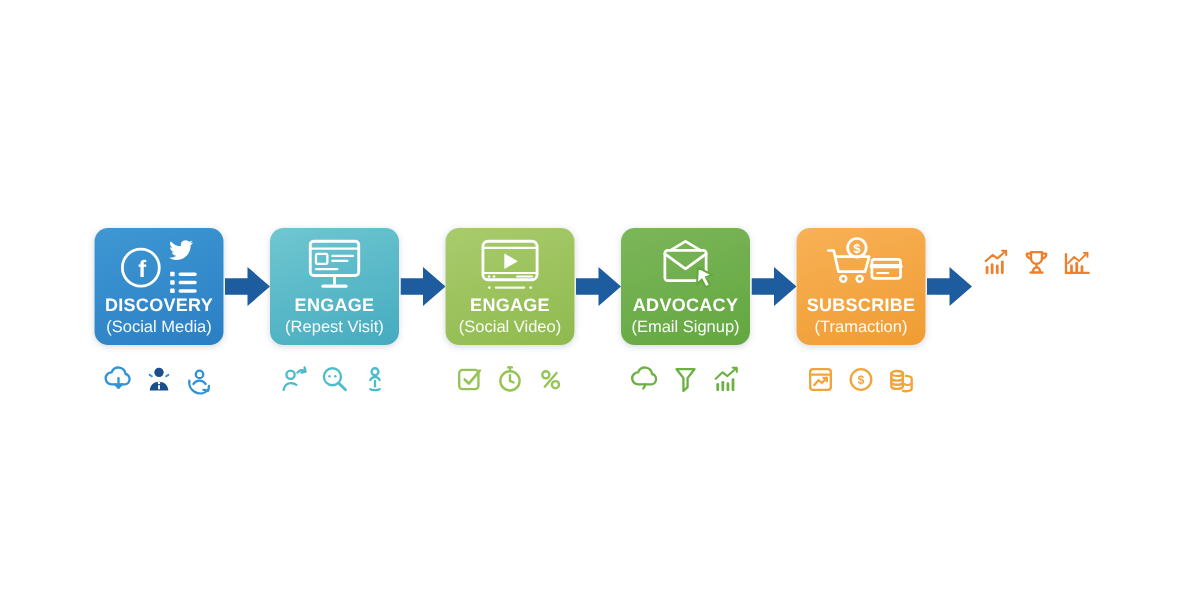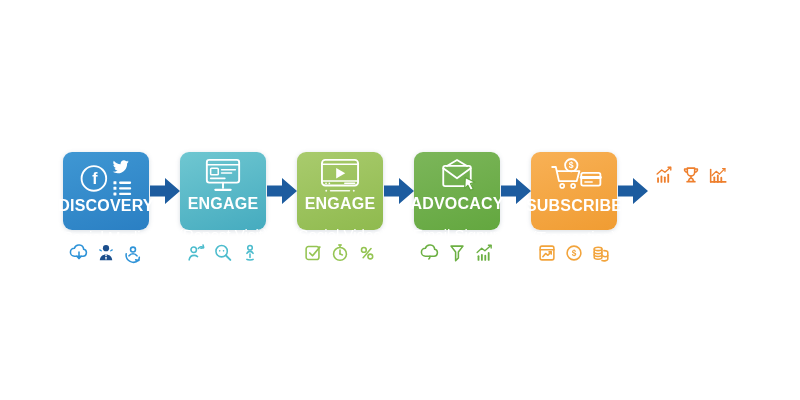--- a/index.html
+++ b/index.html
@@ -4,22 +4,22 @@
 <style>
   html,body{margin:0;padding:0;}
   body{width:800px;height:400px;background:#fff;font-family:"Liberation Sans",sans-serif;overflow:hidden;}
   .canvas{position:relative;width:800px;height:400px;background:#fff;}
   .funnel-row{position:absolute;left:63px;top:152px;display:flex;align-items:flex-start;}
   .stage{width:86px;display:flex;flex-direction:column;flex:none;}
   .box{width:86px;height:78px;box-sizing:border-box;border-radius:9px;display:flex;flex-direction:column;align-items:center;padding-top:5px;
        background:linear-gradient(160deg,var(--top,#888),var(--bottom,#666));
        box-shadow:0 1px 4px rgba(110,130,150,.28);}
   .main-icon{height:40px;display:flex;align-items:center;justify-content:center;color:#fff;}
-  .label{font-size:16px;font-weight:bold;color:#fff;letter-spacing:.2px;line-height:1.15;text-align:center;}
-  .sublabel{font-size:15px;color:rgba(255,255,255,.96);margin-top:13px;text-align:center;white-space:nowrap;}
+  .label{font-size:12px;font-weight:bold;color:#fff;letter-spacing:.2px;line-height:1.15;text-align:center;}
+  .sublabel{font-size:11px;color:rgba(255,255,255,.96);margin-top:1px;text-align:center;white-space:nowrap;}
   .icon-row{display:flex;justify-content:space-between;align-items:center;padding:0 5px;margin-top:12px;height:22px;color:var(--accent,#888);}
   .icon-row svg{display:block;}
   .arrow{width:31px;flex:none;display:flex;justify-content:center;margin-top:25px;}
   svg text{font-family:"Liberation Sans",sans-serif;}
   .mi{stroke:#fff;fill:none;stroke-width:2;stroke-linecap:round;stroke-linejoin:round;}
   .si{stroke:currentColor;fill:none;stroke-width:1.7;stroke-linecap:round;stroke-linejoin:round;}
 </style>
 </head>
 <body style="background: rgb(255, 255, 255);">
 

